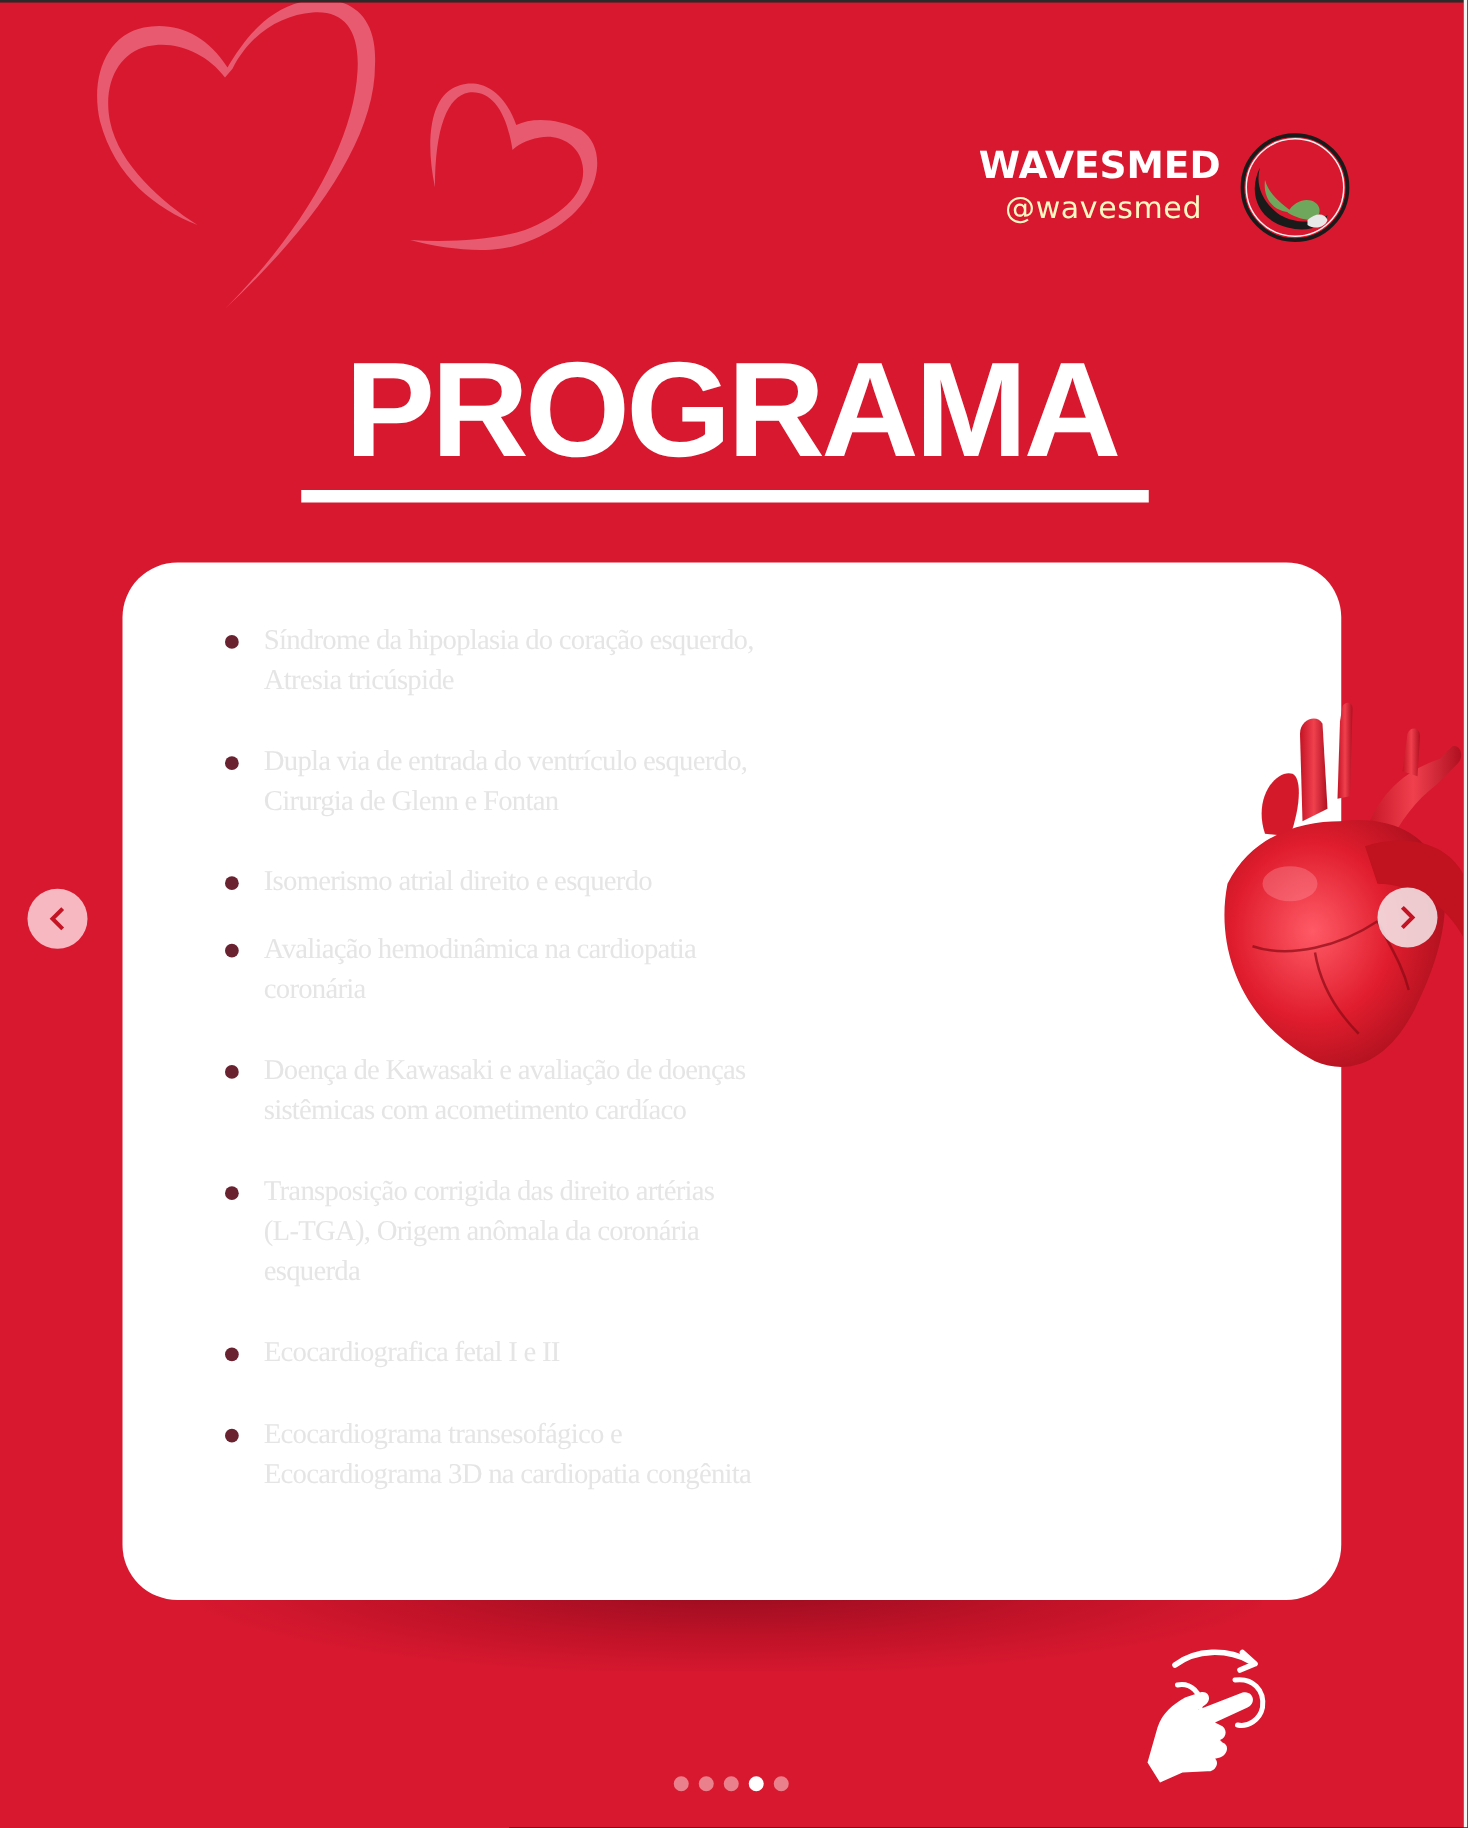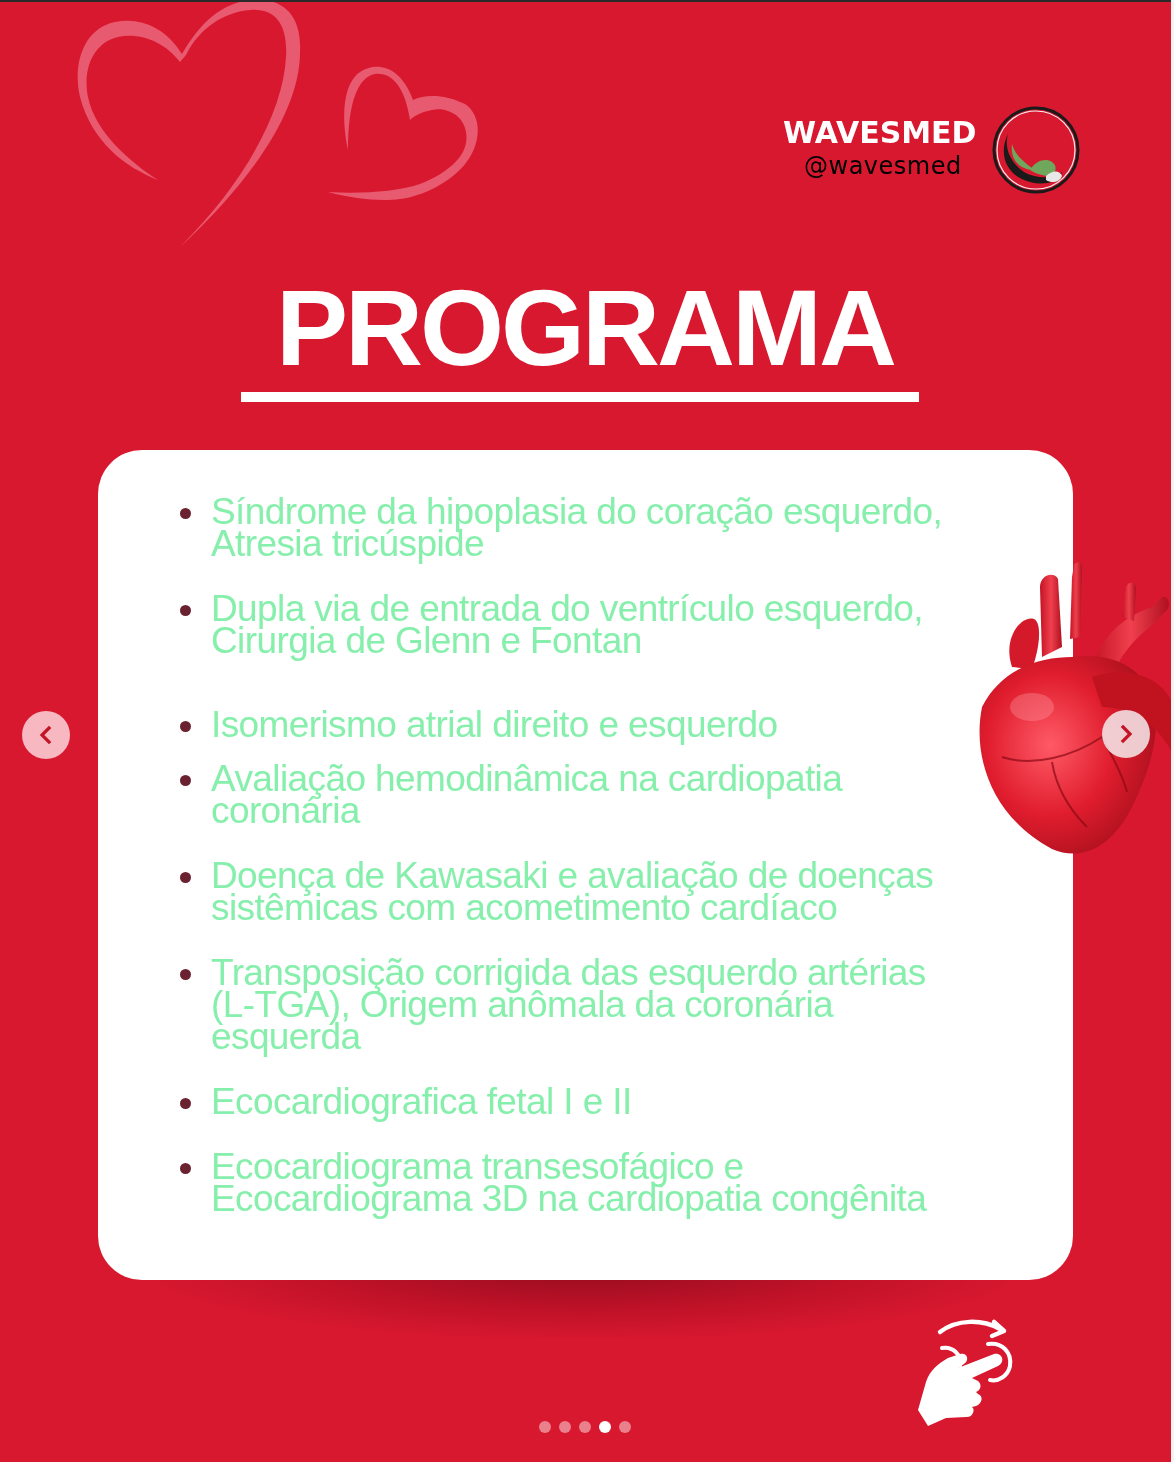--- a/index.html
+++ b/index.html
@@ -18,21 +18,21 @@
 
   .brand { position: absolute; left: 780px; top: 110px; width: 320px; height: 90px; }
   .brand-name {
     position: absolute; left: 3px; top: 3px;
     font-family: "DejaVu Sans", sans-serif; font-weight: bold;
     font-size: 30px; color: #ffffff; letter-spacing: 0px;
   }
   .brand-handle {
     position: absolute; left: 24px; top: 40px;
     font-family: "DejaVu Sans", sans-serif; font-size: 24px;
-    color: #000000; letter-spacing: 0.5px;
+    color: #fef9c3; letter-spacing: 0.5px;
   }
   .brand-logo { position: absolute; left: 210px; top: -8px; width: 92px; height: 92px; }
 
   .title {
     position: absolute; left: 240px; top: 276px; width: 690px; text-align: center;
     font-family: "Liberation Sans", sans-serif; font-weight: bold;
     font-size: 108px; color: #ffffff; letter-spacing: -3px; line-height: 100px;
   }
   .title-underline { position: absolute; left: 241px; top: 390px; width: 678px; height: 10px; background: #ffffff; }
 
@@ -41,22 +41,22 @@
     background: radial-gradient(ellipse at 50% 10%, rgba(90,0,15,0.55) 0%, rgba(120,0,20,0.25) 45%, rgba(216,24,47,0) 75%);
   }
   .card {
     position: absolute; left: 98px; top: 448px; width: 975px; height: 830px;
     background: #ffffff; border-radius: 44px;
   }
 
   .program-list { position: absolute; left: 178px; top: 494px; width: 860px; list-style: none; }
   .program-item {
     position: relative; padding-left: 33px;
-    font-family: Liberation Sans, sans-serif; font-size: 37px; line-height: 32px;
-    color: #86efac; letter-spacing: -0.6px;
+    font-family: Liberation Serif, serif; font-size: 23px; line-height: 32px;
+    color: #e5e5e5; letter-spacing: -0.6px;
   }
   .program-item .bullet {
     position: absolute; left: 2px; top: 12px; width: 11px; height: 11px;
     border-radius: 50%; background: #6B2230;
   }
 
   .heart-illustration { position: absolute; left: 962px; top: 555px; width: 212px; height: 300px; }
 
   .nav-prev {
     position: absolute; left: 22px; top: 709px; width: 48px; height: 48px; border-radius: 50%;
@@ -105,42 +105,42 @@
 
   <div class="card-shadow"></div>
   <div class="card"></div>
 
   <ul class="program-list">
     <li class="program-item" style="margin-bottom:33px">
       <span class="bullet"></span>
       <div>Síndrome da hipoplasia do coração esquerdo,</div>
       <div>Atresia tricúspide</div>
     </li>
-    <li class="program-item" style="margin-bottom:52px">
+    <li class="program-item" style="margin-bottom:32px">
       <span class="bullet"></span>
       <div>Dupla via de entrada do ventrículo esquerdo,</div>
       <div>Cirurgia de Glenn e Fontan</div>
     </li>
     <li class="program-item" style="margin-bottom:22px">
       <span class="bullet"></span>
       <div>Isomerismo atrial direito e esquerdo</div>
     </li>
     <li class="program-item" style="margin-bottom:33px">
       <span class="bullet"></span>
       <div>Avaliação hemodinâmica na cardiopatia</div>
       <div>coronária</div>
     </li>
     <li class="program-item" style="margin-bottom:33px">
       <span class="bullet"></span>
       <div>Doença de Kawasaki e avaliação de doenças</div>
       <div>sistêmicas com acometimento cardíaco</div>
     </li>
     <li class="program-item" style="margin-bottom:33px">
       <span class="bullet"></span>
-      <div>Transposição corrigida das esquerdo artérias</div>
+      <div>Transposição corrigida das direito artérias</div>
       <div>(L-TGA), Origem anômala da coronária</div>
       <div>esquerda</div>
     </li>
     <li class="program-item" style="margin-bottom:33px">
       <span class="bullet"></span>
       <div>Ecocardiografica fetal I e II</div>
     </li>
     <li class="program-item">
       <span class="bullet"></span>
       <div>Ecocardiograma transesofágico e</div>

